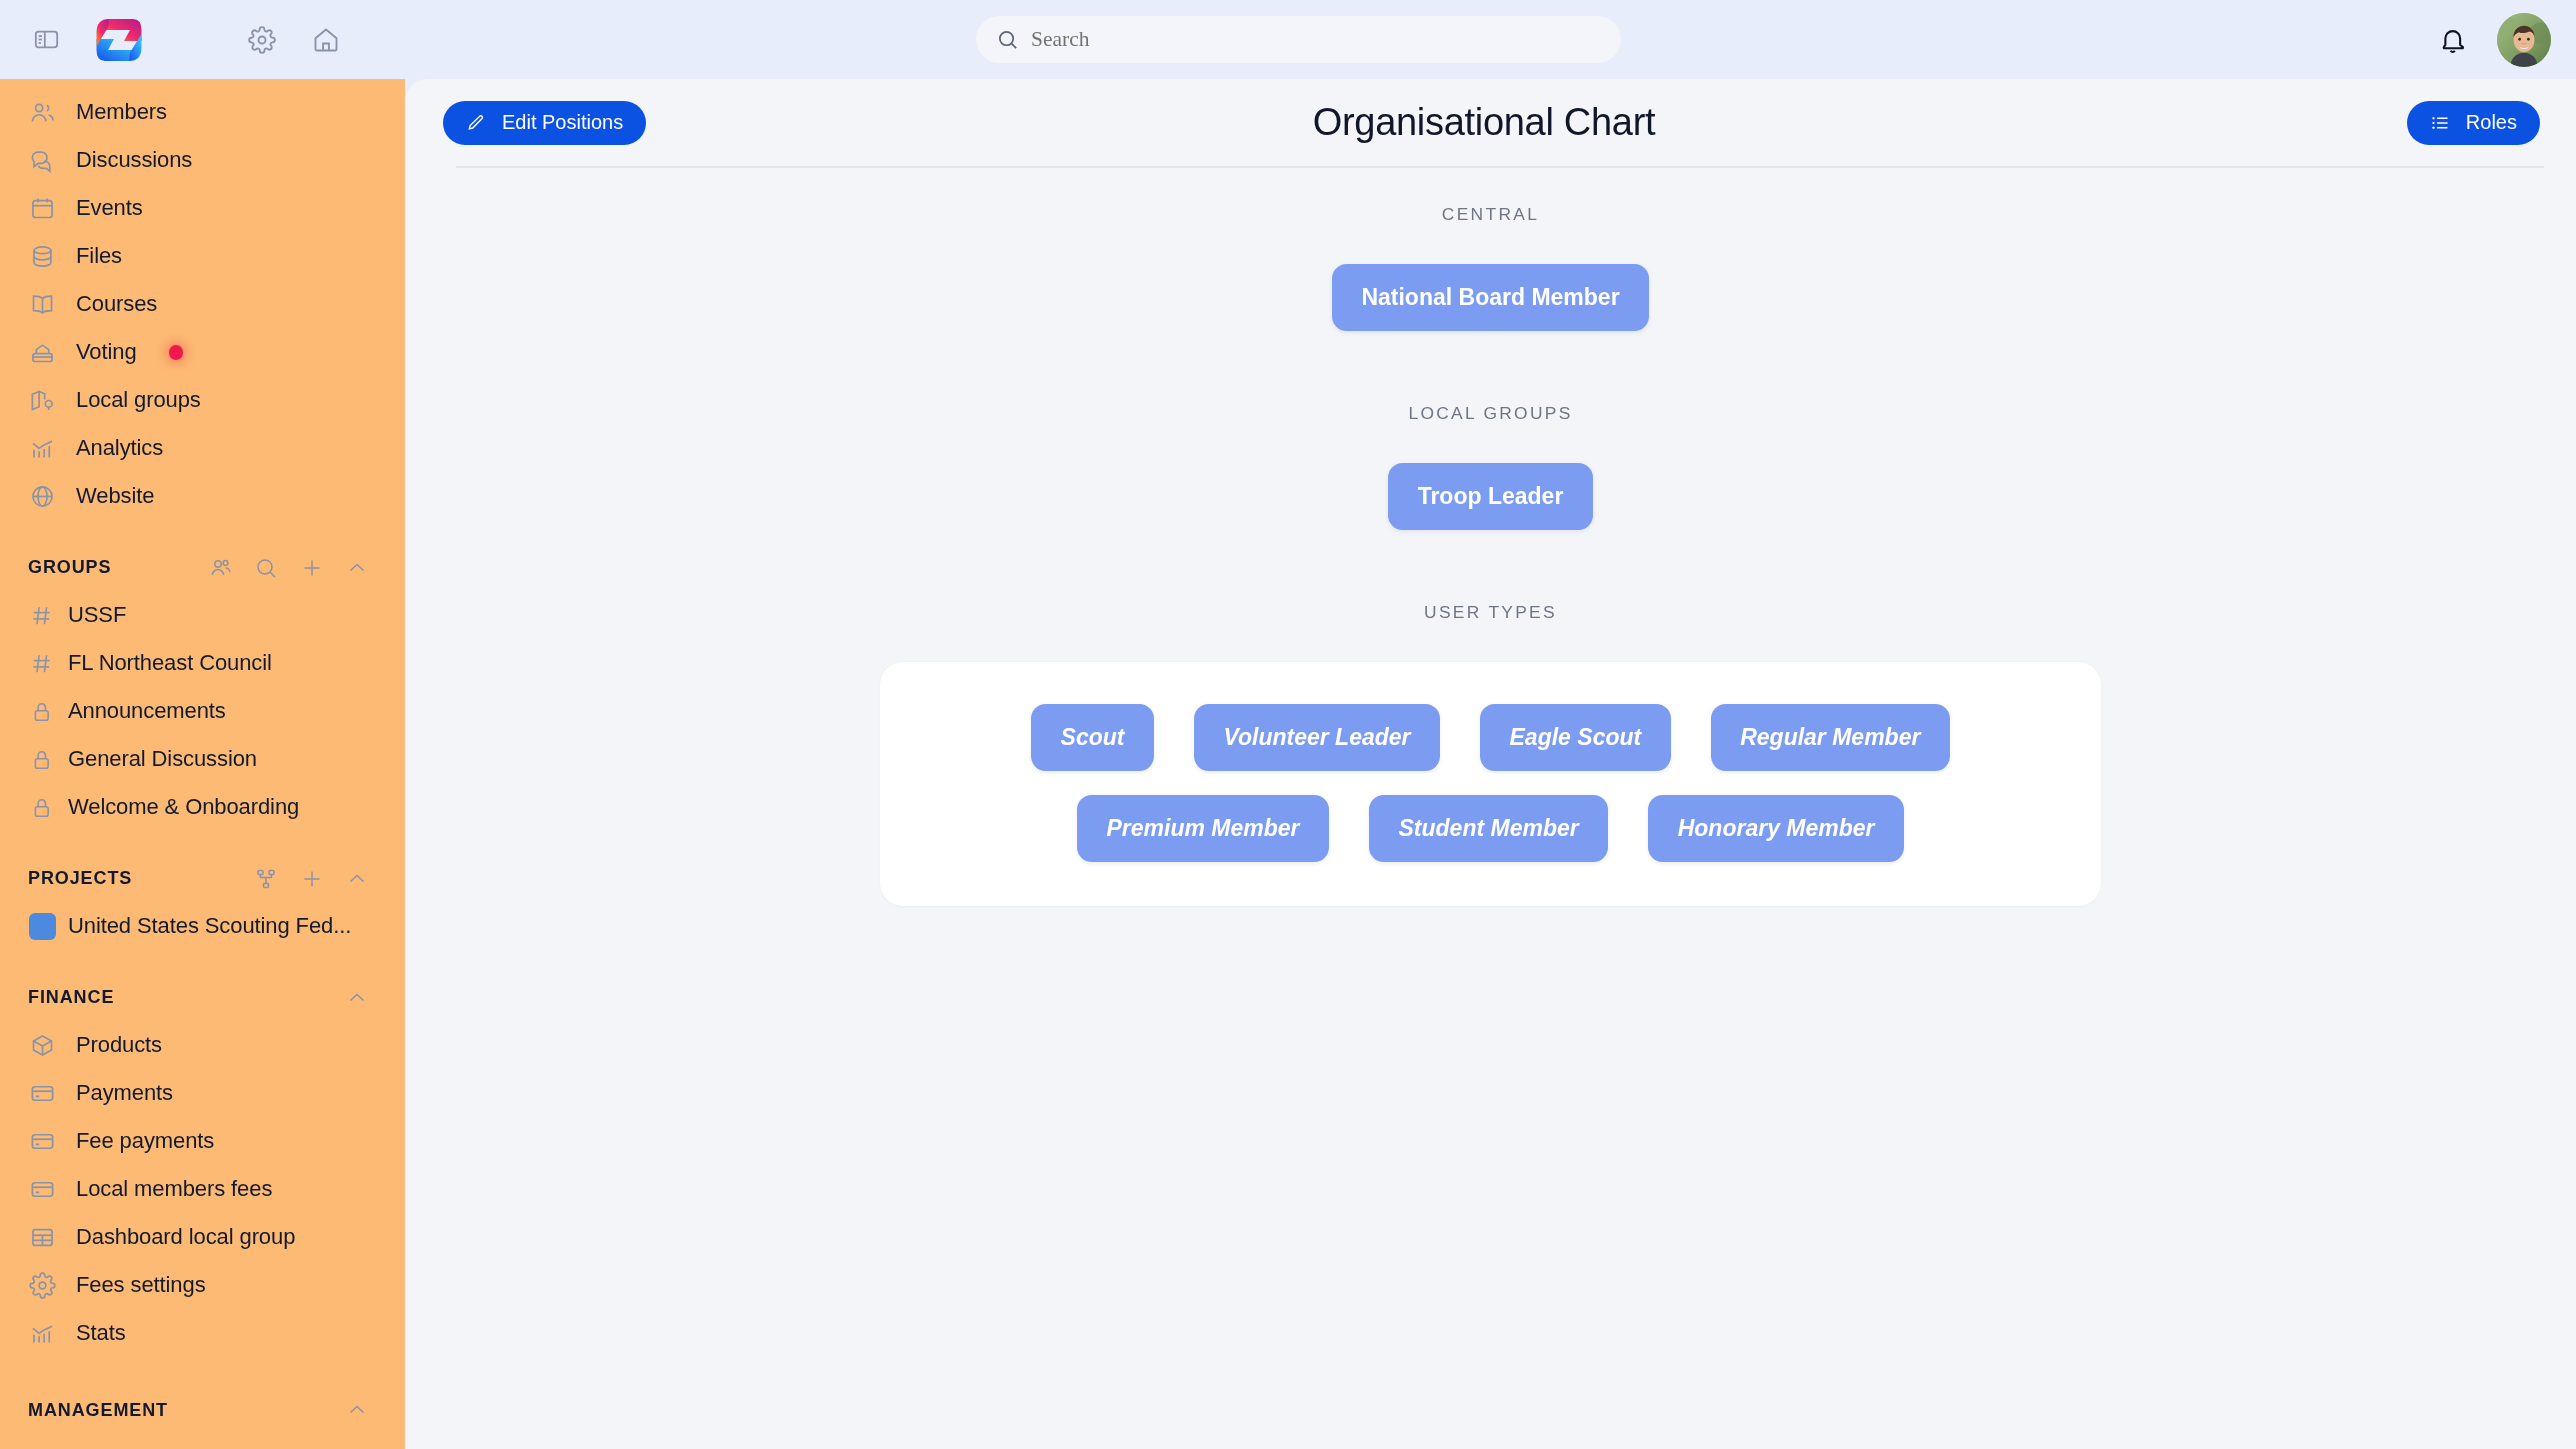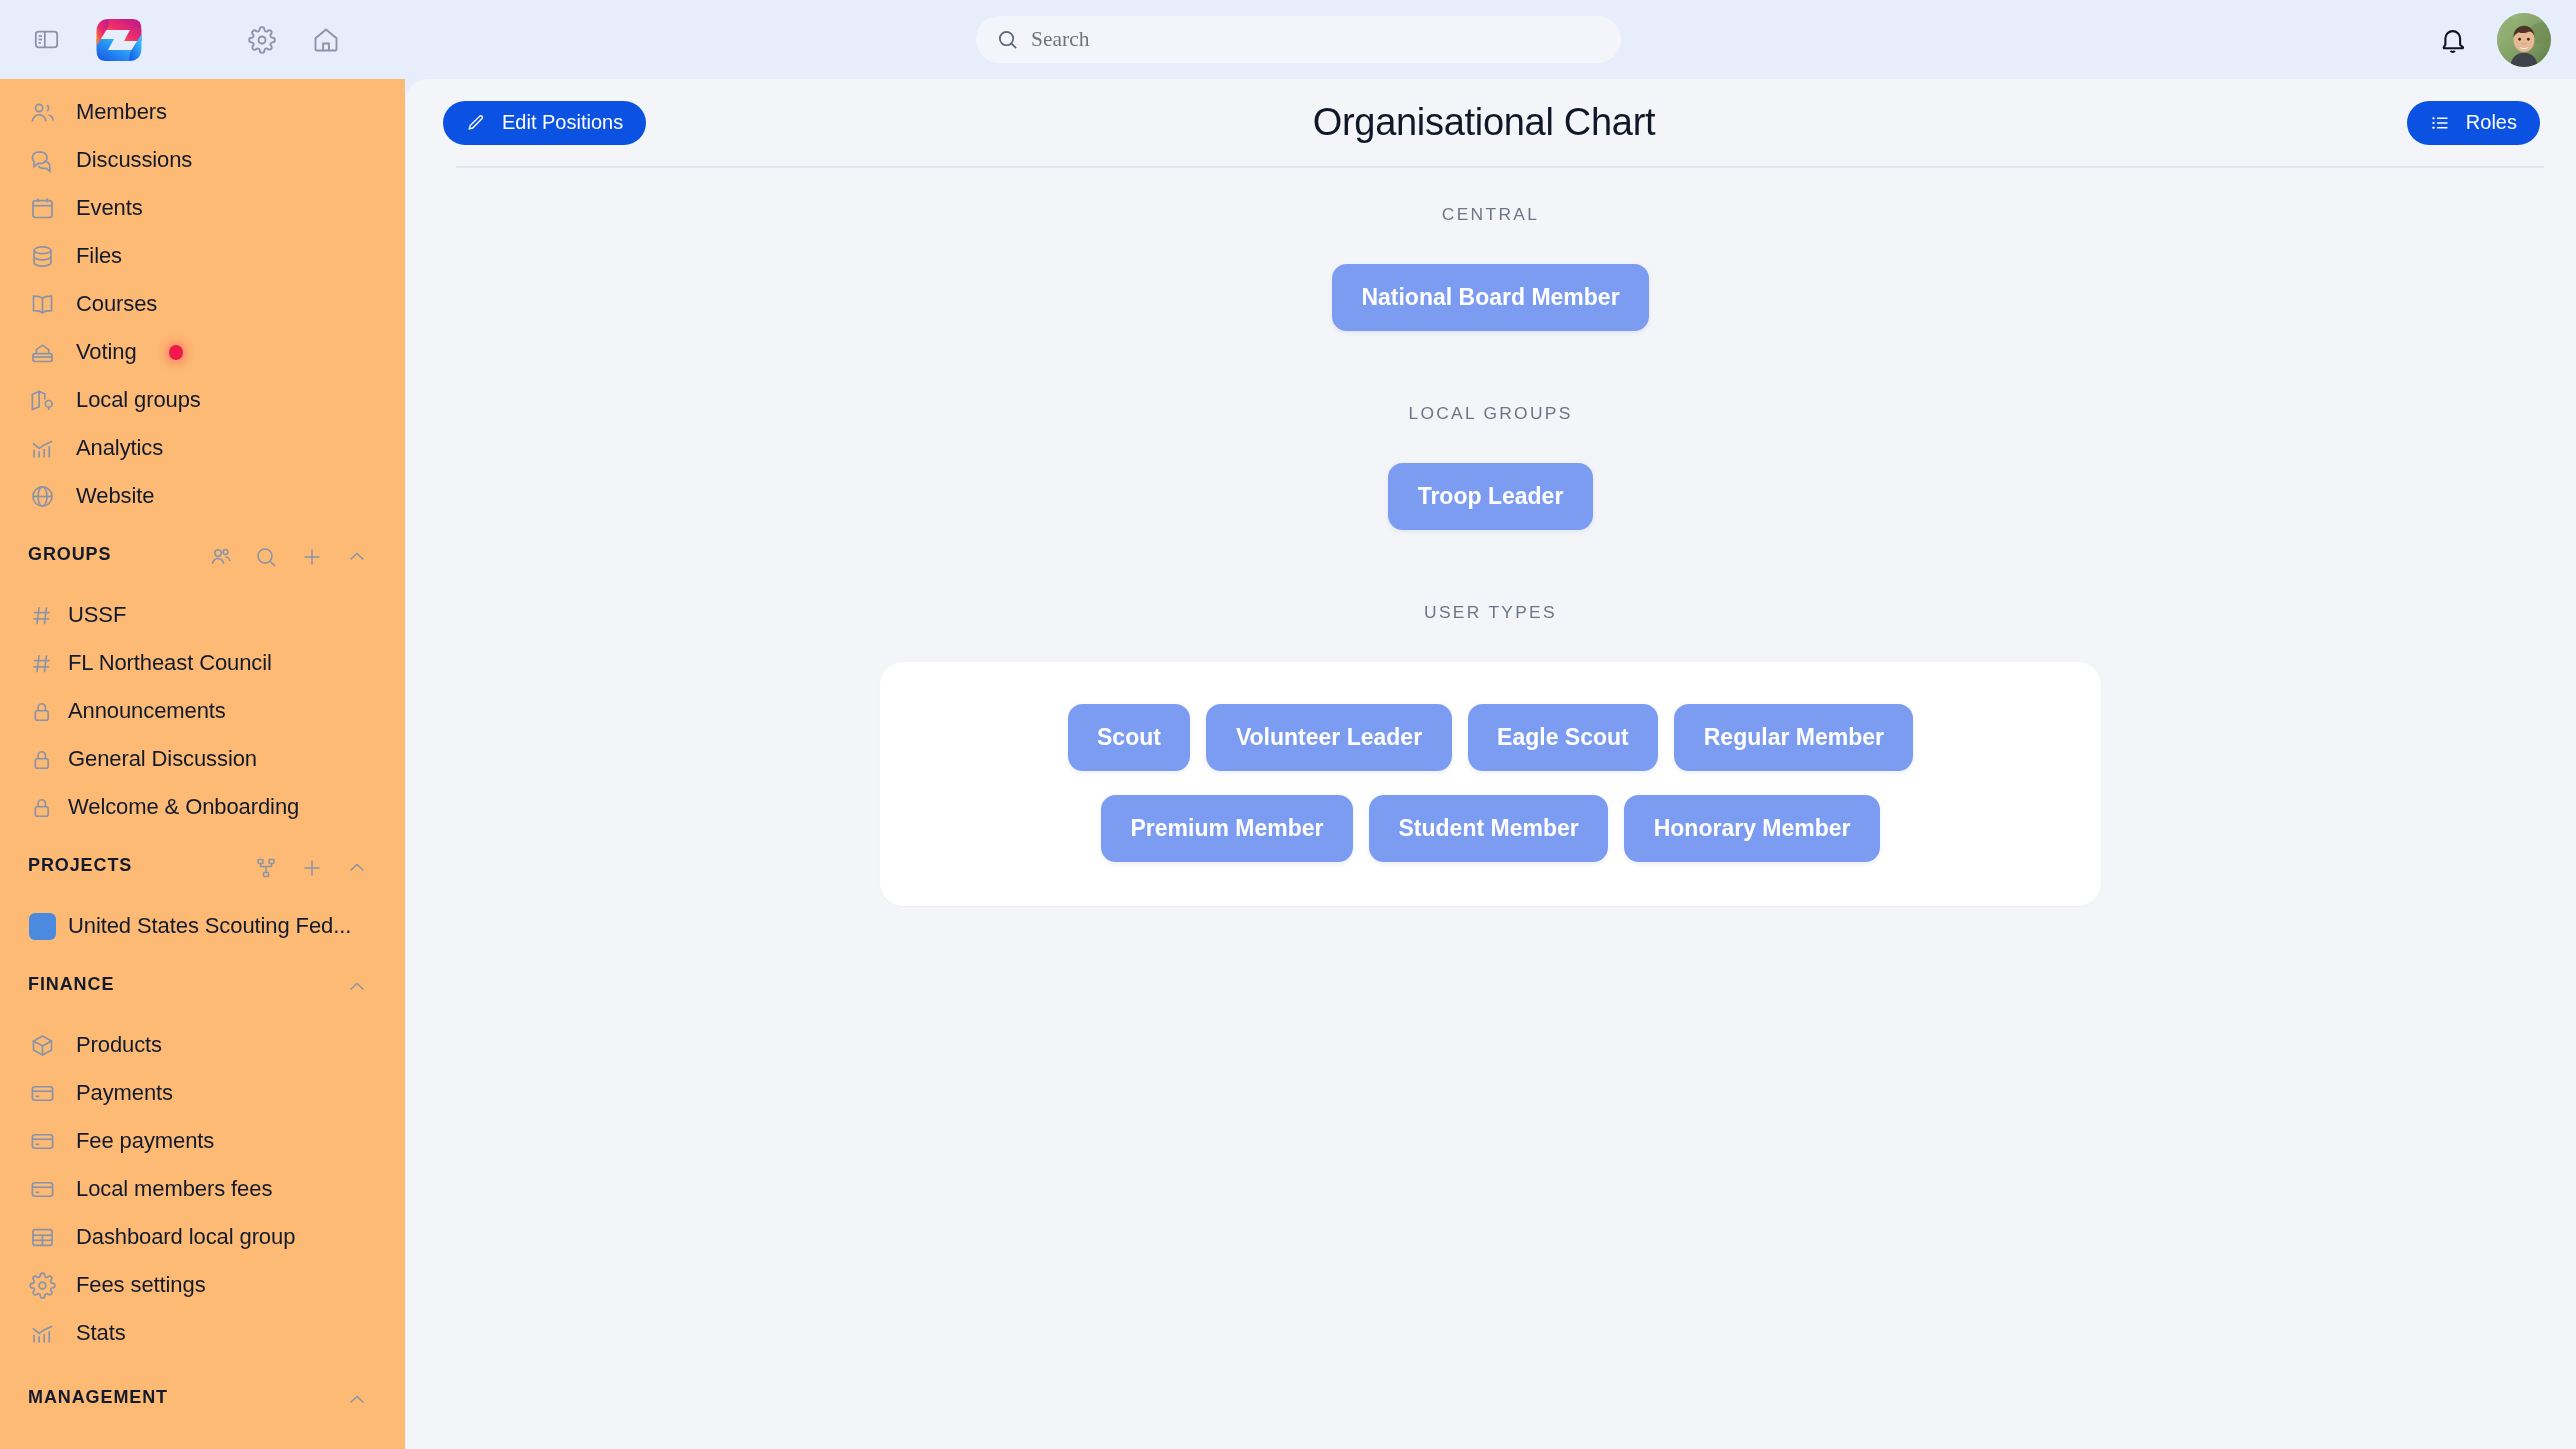--- a/index.html
+++ b/index.html
@@ -74,21 +74,21 @@
     letter-spacing: -0.1px;
   }
   .badge-dot {
     width: 14.8px; height: 14.8px; border-radius: 50%;
     background: #f0194b; margin-left: 12px;
     box-shadow: 0 0 9.4px 4px rgba(240,25,75,0.28);
     flex: 0 0 14.8px;
   }
 
   .sec-header {
-    display: flex; align-items: flex-start;
+    display: flex; align-items: center;
     height: 47px; padding: 0 35px 0 28px;
     margin-top: 24px;
     gap: 45px;
   }
   .sec-title {
     font-size: 18px; font-weight: bold; color: #131a2d;
     letter-spacing: 0.9px; flex: 1;
   }
   .sec-actions { display: flex; align-items: center; gap: 20px; color: #8a93a8; }
   .sec-act { cursor: pointer; display: flex; align-items: center; justify-content: center; width: 25.5px; height: 25.5px; }
@@ -153,21 +153,21 @@
   .level-gap { height: 72px; }
 
   .types-card {
     background: #ffffff; border-radius: 23px;
     margin: 0 auto; width: 1221px;
     padding: 42px 38px 44px;
     display: flex; flex-direction: column; align-items: center;
     gap: 24px;
     box-shadow: 0 0.7px 2px rgba(30,40,70,0.04);
   }
-  .types-row { display: flex; gap: 16px; justify-content: flex-start; }
+  .types-row { display: flex; gap: 40px; justify-content: flex-start; font-style: italic; }
 </style>
 </head>
 <body>
 
 <div id="app">
 
   <div class="topbar">
     <div class="tb-left">
 
       <div class="icon-btn">

